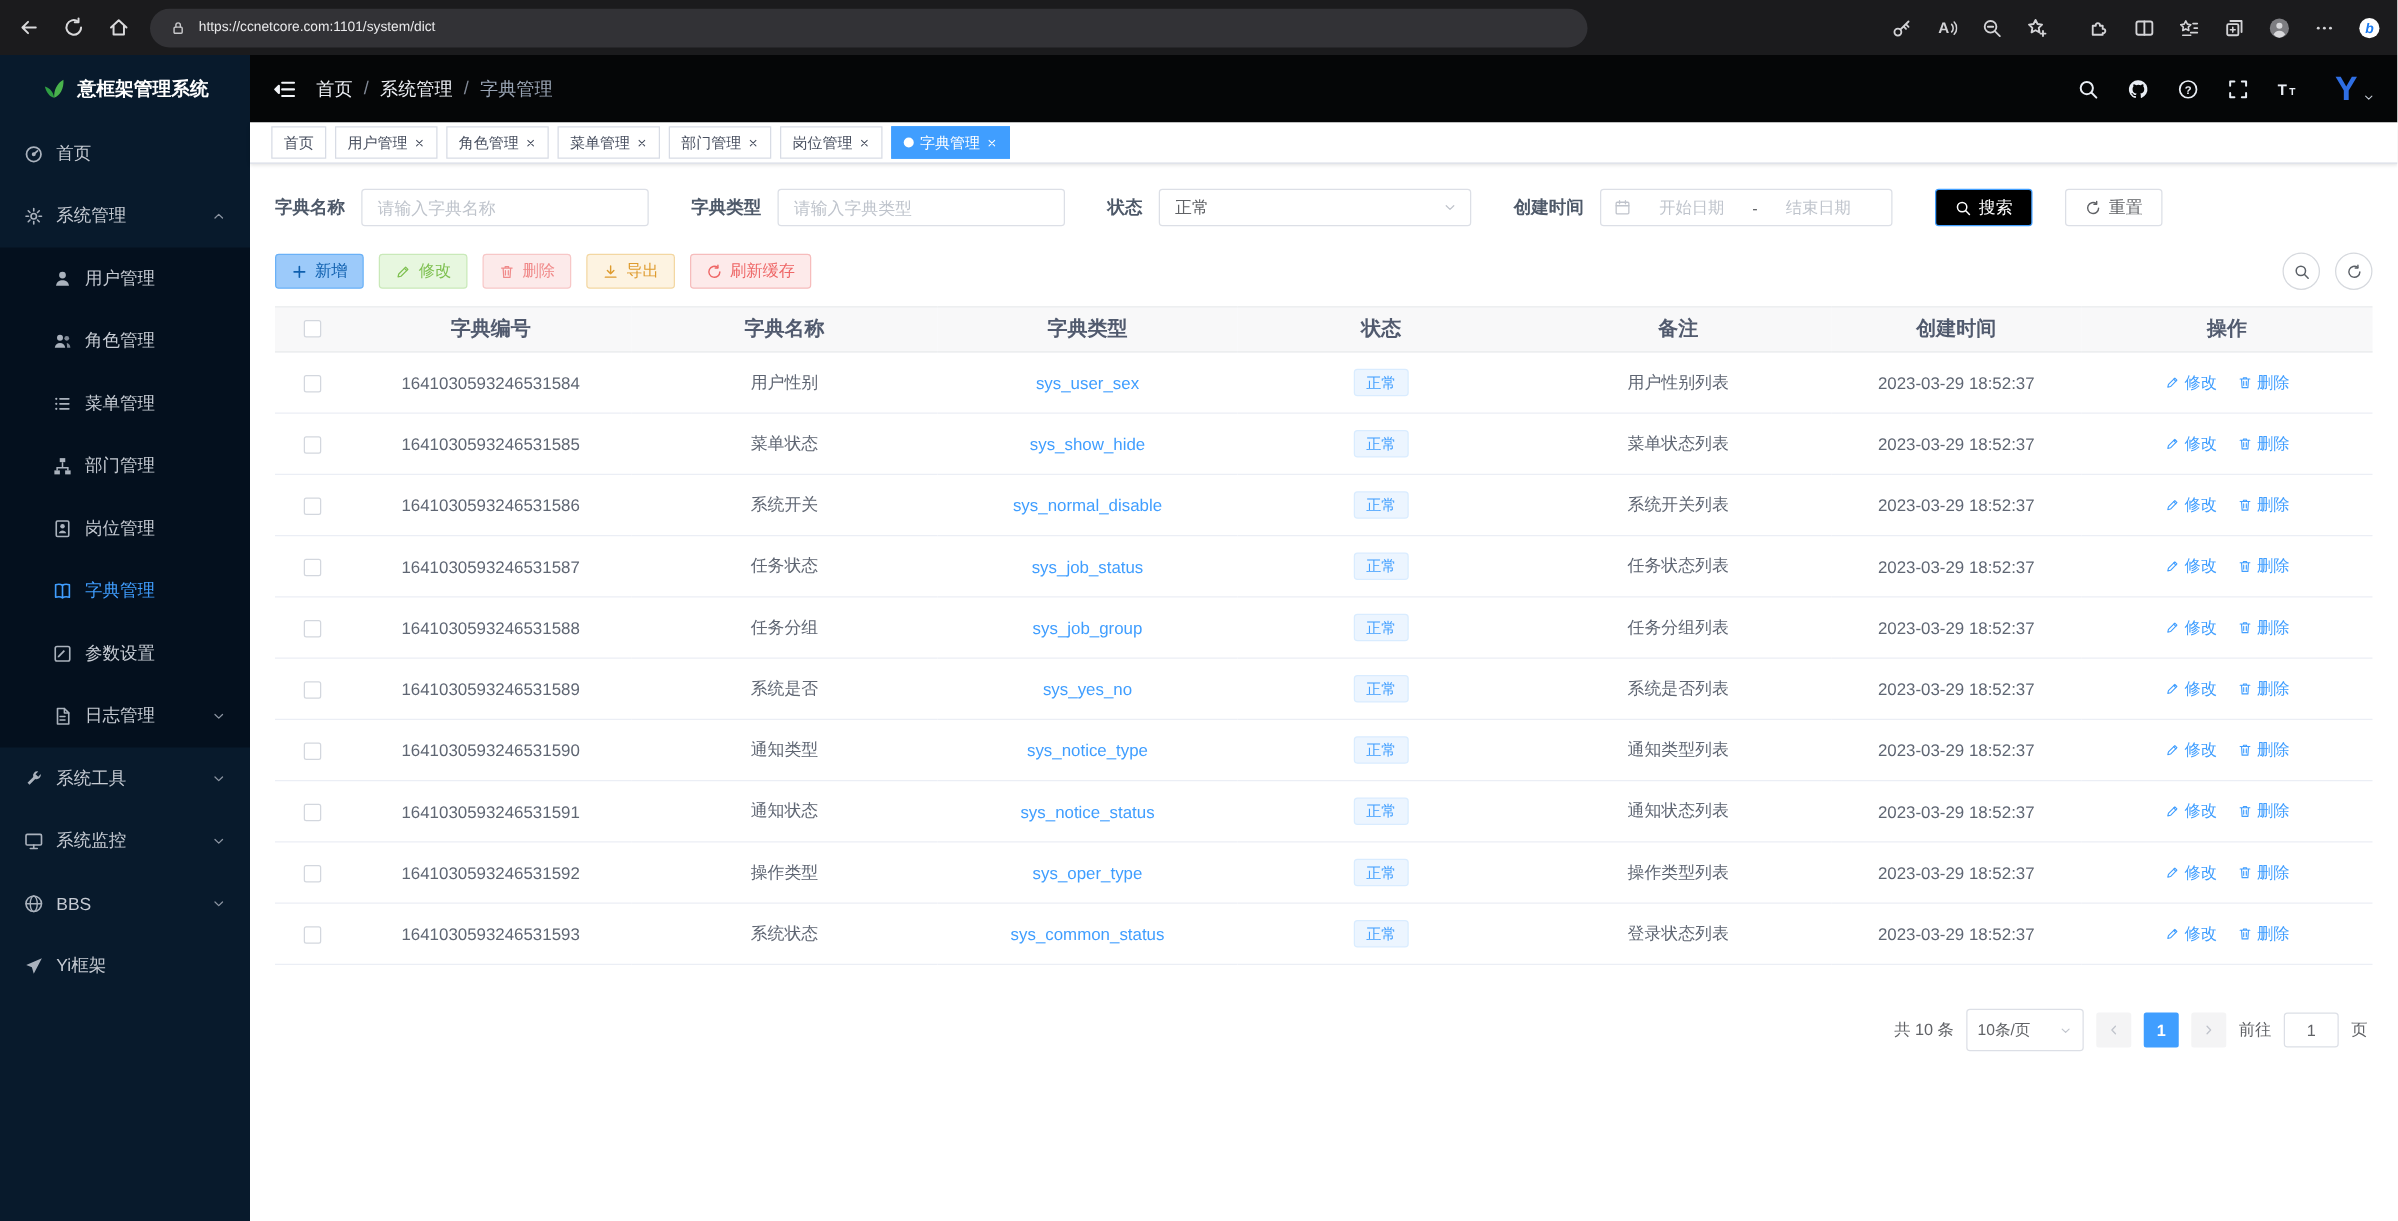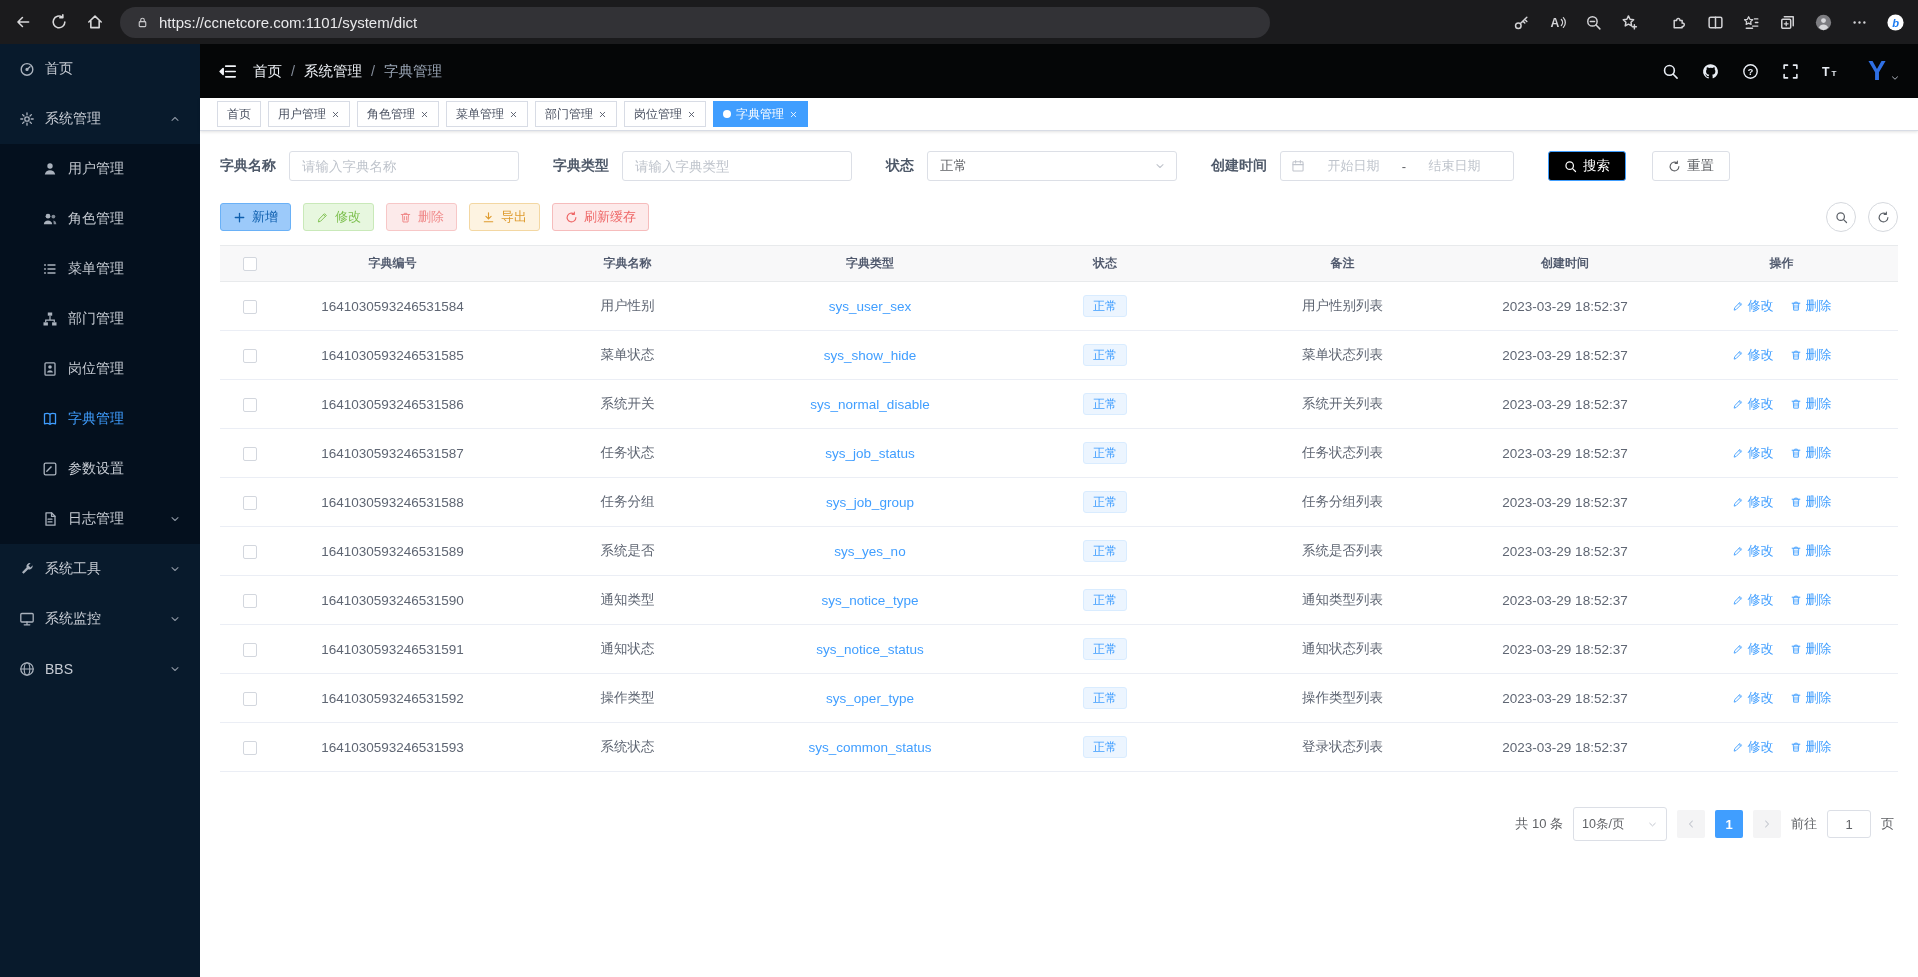--- a/index.html
+++ b/index.html
@@ -5,21 +5,21 @@
   *{margin:0;padding:0;box-sizing:border-box}
   html,body{width:1918px;height:977px;overflow:hidden;background:#fff;
     font-family:"Liberation Sans","DejaVu Sans",sans-serif;color:#333}
   [data-icon]{display:inline-flex;width:16px;height:16px;flex:none}
   [data-icon] svg{width:100%;height:100%;display:block}
 
   
   .browser-bar{height:44px;background:#1b1b1d;display:flex;align-items:center;padding:0 14px;color:#d9d9db}
   .nav-icons{display:flex;align-items:center;gap:18px;margin-right:16px}
   .nav-icons [data-icon]{width:18px;height:18px;cursor:pointer}
-  .url-pill{width:1150px;height:31px;background:#323236;border-radius:16px;display:flex;align-items:center;gap:10px;padding:0 16px;font-size:15px;color:#e9e9eb;cursor:text}
+  .url-pill{width:1150px;height:31px;background:#323236;border-radius:16px;display:flex;align-items:center;gap:10px;padding:0 16px;font-size:11px;color:#e9e9eb;cursor:text}
   .url-pill [data-icon]{width:13px;height:13px;color:#c9c9cc}
   .browser-right{margin-left:auto;display:flex;align-items:center;gap:19px}
   .browser-right [data-icon]{width:17px;height:17px;cursor:pointer;color:#d3d3d6}
   .avatar-wrap{width:25px;height:25px}
   .bing-wrap{width:27px;height:27px}
 
   
   .app{display:flex;height:933px}
   .sidebar{width:200px;background:#081a2c;flex:none;display:flex;flex-direction:column}
   .logo{height:54px;display:flex;align-items:center;justify-content:center;gap:9px;color:#fff;font-weight:700;font-size:15px}
@@ -78,21 +78,21 @@
   .btn-edit{background:#e7f7df;border-color:#c9e9b9;color:#7ec050}
   .btn-del{background:#fceaea;border-color:#f7c7c7;color:#f08a8a}
   .btn-export{background:#fdf3e1;border-color:#f3d7a2;color:#de9b2e}
   .btn-cache{background:#fdeaea;border-color:#f6bcbc;color:#ee6666}
   .tool-right{margin-left:auto;display:flex;align-items:center;gap:12px}
   .circ-btn{width:30px;height:30px;border-radius:50%;border:1px solid #d6d9de;background:#fff;display:flex;align-items:center;justify-content:center;color:#5b6067;cursor:pointer}
   .circ-btn [data-icon]{width:13px;height:13px}
 
   
   table{width:100%;border-collapse:collapse;table-layout:fixed;margin-top:13px}
-  th{height:36px;background:#f8f8f9;color:#515a6e;font-size:12px;font-weight:700;text-align:center;border-top:1px solid #e8eaec;border-bottom:1px solid #e8eaec}
+  th{height:36px;background:#f8f8f9;color:#515a6e;font-size:16px;font-weight:700;text-align:center;border-top:1px solid #e8eaec;border-bottom:1px solid #e8eaec}
   td{height:49px;text-align:center;font-size:13.5px;color:#5f6673;border-bottom:1px solid #ebeef5;overflow:hidden;white-space:nowrap}
   .checkbox{display:inline-block;width:14px;height:14px;border:1px solid #d3d7de;border-radius:2px;background:#fff;vertical-align:middle;cursor:pointer}
   .type-link{color:#409eff;cursor:pointer}
   .tag{display:inline-block;padding:0 9px;height:22px;line-height:20px;background:#ecf5ff;border:1px solid #d9ecff;color:#409eff;border-radius:3px;font-size:12px}
   .op-link{color:#409eff;display:inline-flex;align-items:center;gap:4px;margin:0 8px;font-size:13px;cursor:pointer}
   .op-link [data-icon]{width:12px;height:12px}
 
   
   .pagination{display:flex;justify-content:flex-end;align-items:center;gap:10px;margin-top:35px;font-size:13px;color:#606266;padding-right:4px}
   .pg-select{width:94px;height:28px;border:1px solid #dcdfe6;border-radius:3px;display:flex;align-items:center;padding:16px 8px;font-size:12.5px;color:#606266;background:#fff;cursor:pointer}
@@ -201,20 +201,29 @@
           <circle cx="8" cy="8" r="7.6" fill="#fff"></circle>
           <text x="8.2" y="11.9" text-anchor="middle" font-size="10.5" font-weight="bold" font-style="italic" fill="#1c7cf2">b</text>
         </svg>
       </span>
   </div>
 </div>
 
 <div class="app">
 
   <aside class="sidebar">
+    <div class="logo">
+      <span data-icon="leaf">
+          <svg viewBox="0 0 16 16">
+            <path d="M8.3 13.8C8 9 9.9 4.6 14.2 2.2c.4 5.8-2.1 10-5.9 11.6z" fill="#49b34c"></path>
+            <path d="M8.3 13.8C7.7 10.2 5.8 7.7 2.3 6.6c1 4 3.1 6.6 6 7.2z" fill="#2f9e43"></path>
+          </svg>
+        </span>
+      <span>意框架管理系统</span>
+    </div>
     <nav>
       <div class="m-item">
         <span data-icon="dashboard">
             <svg viewBox="0 0 16 16" fill="none" stroke="currentColor" stroke-width="1.4" stroke-linecap="round" stroke-linejoin="round">
               <circle cx="8" cy="8.4" r="5.8"></circle>
               <path d="M8 8.4 11 5.7"></path>
               <circle cx="8" cy="8.4" r=".9" fill="currentColor"></circle>
             </svg>
           </span>
         <span>首页</span>
@@ -353,20 +362,28 @@
               <ellipse cx="8" cy="8" rx="2.8" ry="6.2" stroke-width="1.1"></ellipse>
               <path d="M1.8 8h12.4" stroke-width="1.1"></path>
             </svg>
           </span>
         <span>BBS</span>
         <span class="chev" data-icon="chevdown">
             <svg viewBox="0 0 16 16" fill="none" stroke="currentColor" stroke-width="1.4" stroke-linecap="round" stroke-linejoin="round">
               <path d="M4 6.2 8 10l4-3.8"></path>
             </svg>
           </span>
+      </div>
+      <div class="m-item">
+        <span data-icon="send">
+            <svg viewBox="0 0 16 16">
+              <path d="M14.5 1.5 2 7l4.5 1.8L8 14z" fill="currentColor"></path>
+            </svg>
+          </span>
+        <span>Yi框架</span>
       </div>
     </nav>
   </aside>
 
   <div class="main">
 
     <header class="topbar">
       <span class="fold" data-icon="fold">
           <svg viewBox="0 0 16 16" fill="none" stroke="currentColor" stroke-width="1.4" stroke-linecap="round" stroke-linejoin="round">
             <path d="M6.5 3.5h8M6.5 8h8M6.5 12.5h8"></path>

